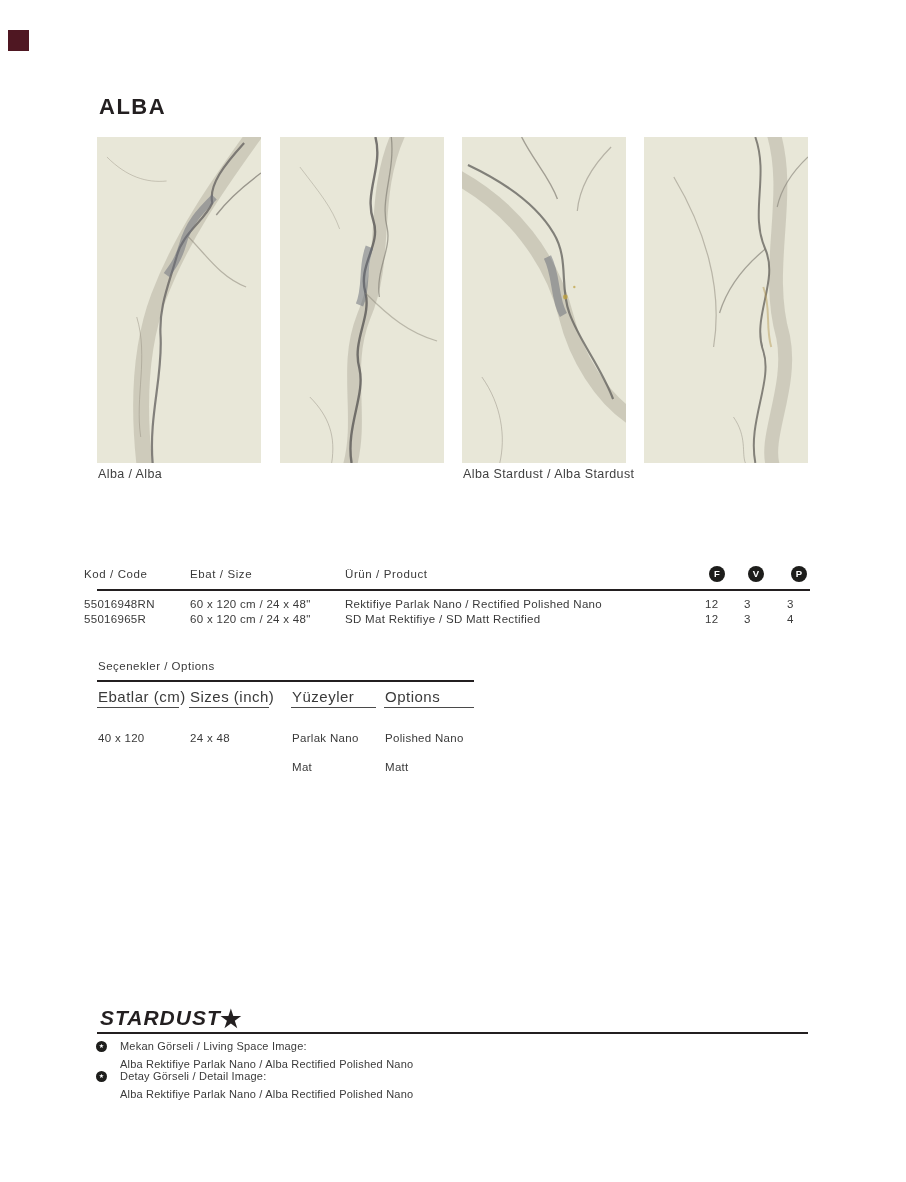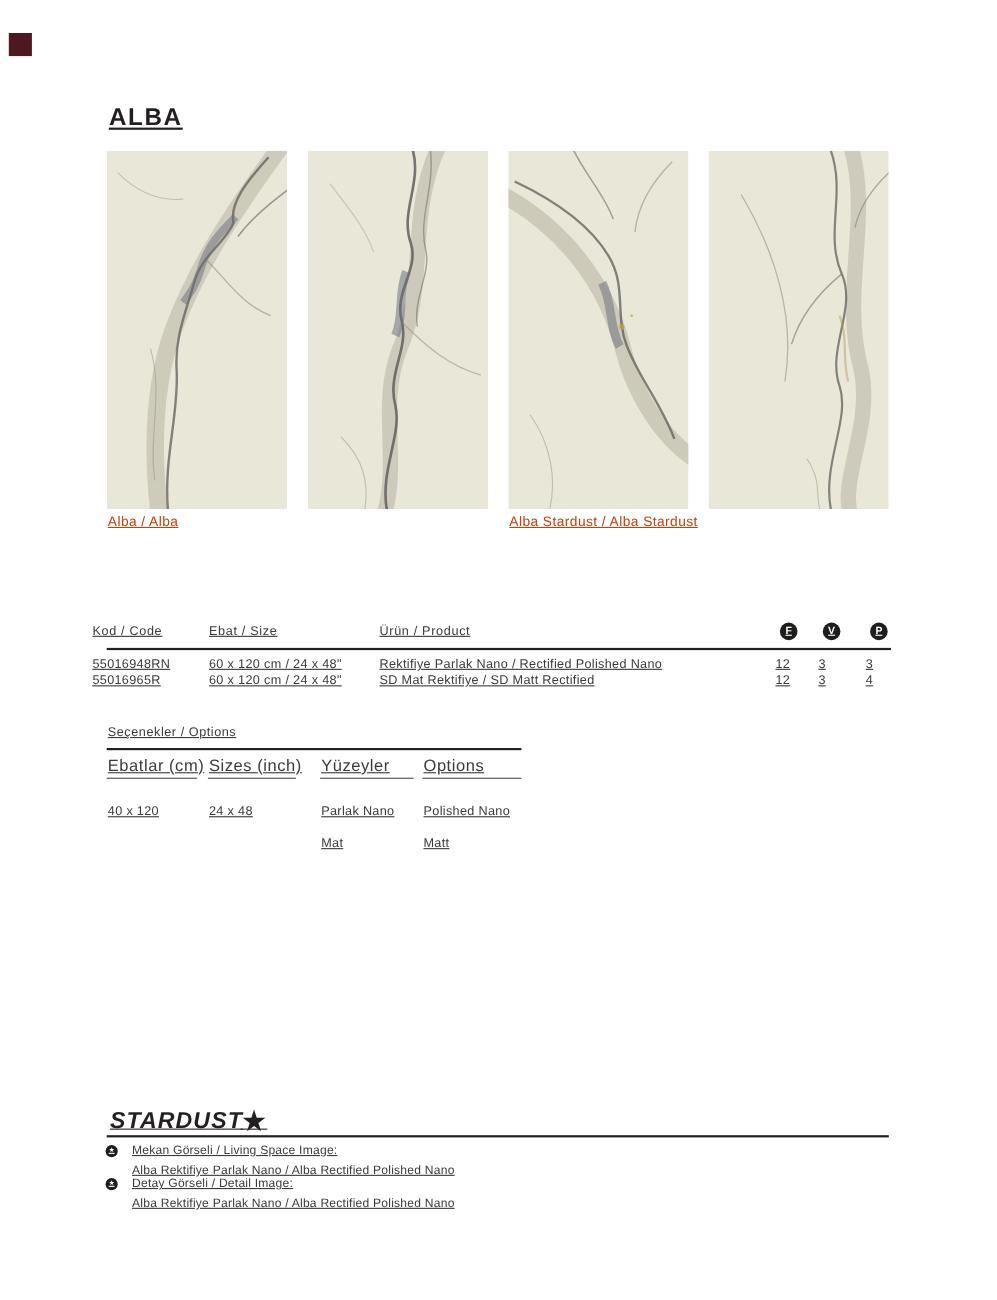--- a/index.html
+++ b/index.html
@@ -1,37 +1,37 @@
 <!DOCTYPE html>
 <html><head>
 <meta charset="utf-8">
 <style>
   * { margin:0; padding:0; box-sizing:border-box; }
   html,body { background:#ffffff; }
   body {
     width:906px; height:1182px; position:relative; overflow:hidden;
     font-family:"Liberation Sans", sans-serif; color:#3a3a3a;
   }
-  .abs { position:absolute;text-decoration:underline; }
+  .abs { position:absolute; }
 
   
   .corner-tab { left:8px; top:30px; width:21px; height:21px; background:#4f1722; }
 
   
   .page-title {
     left:99px; top:94px; font-size:22px; font-weight:bold; letter-spacing:1.5px;
     color:#231f20;
   }
 
   
   .tile { top:137px; width:164px; height:326px; overflow:hidden; }
   .tile svg { display:block; width:100%; height:100%; }
   .tile-1 { left:97px; } .tile-2 { left:280px; } .tile-3 { left:462px; } .tile-4 { left:644px; }
 
-  .caption { top:467px; font-size:12.5px; letter-spacing:.4px; color:#c2410c; }
+  .caption { top:467px; font-size:12.5px; letter-spacing:.4px; color:#404040; }
   .caption-1 { left:98px; } .caption-2 { left:463px; }
 
   
   .th { top:568px; font-size:11.5px; letter-spacing:.6px; color:#3a3a3a; }
   .col-code { left:84px; } .col-size { left:190px; } .col-product { left:345px; }
   .badge {
     top:566px; width:16px; height:16px; border-radius:50%; background:#1d1d1b;
     color:#ffffff; font-size:9.5px; font-weight:bold; line-height:16px; text-align:center;
   }
   .badge-f { left:709px; } .badge-v { left:748px; } .badge-p { left:791px; }

